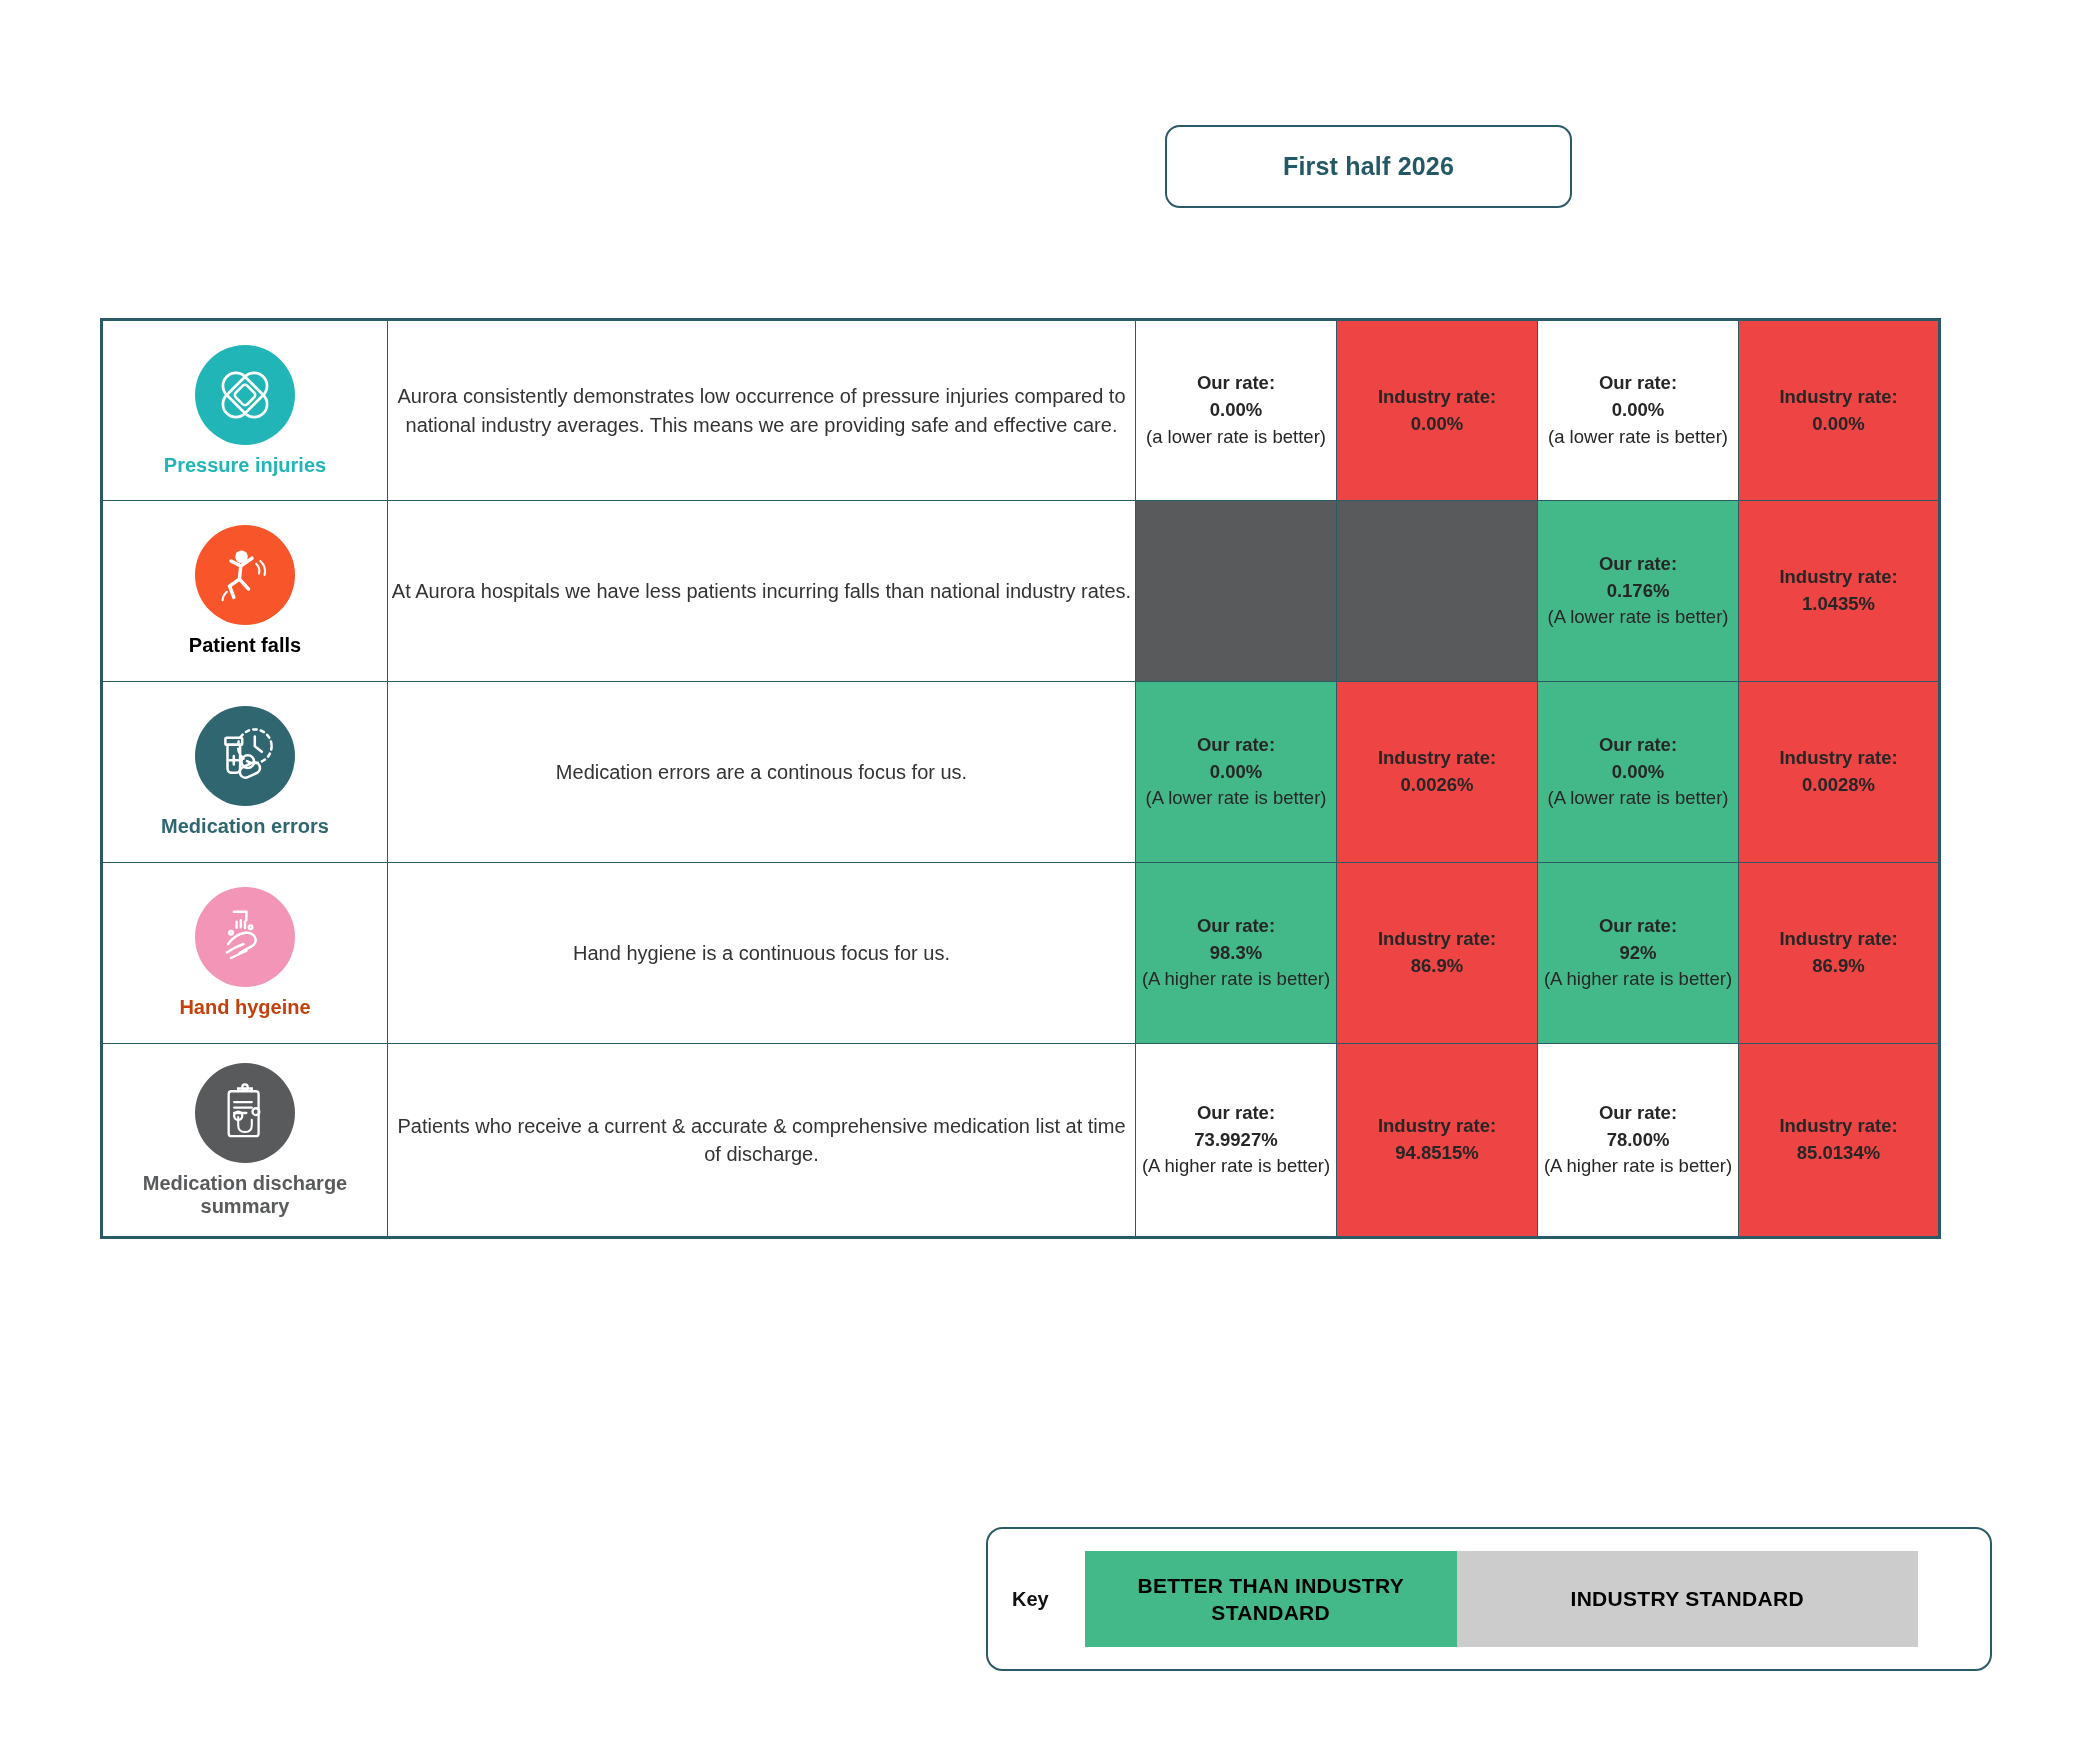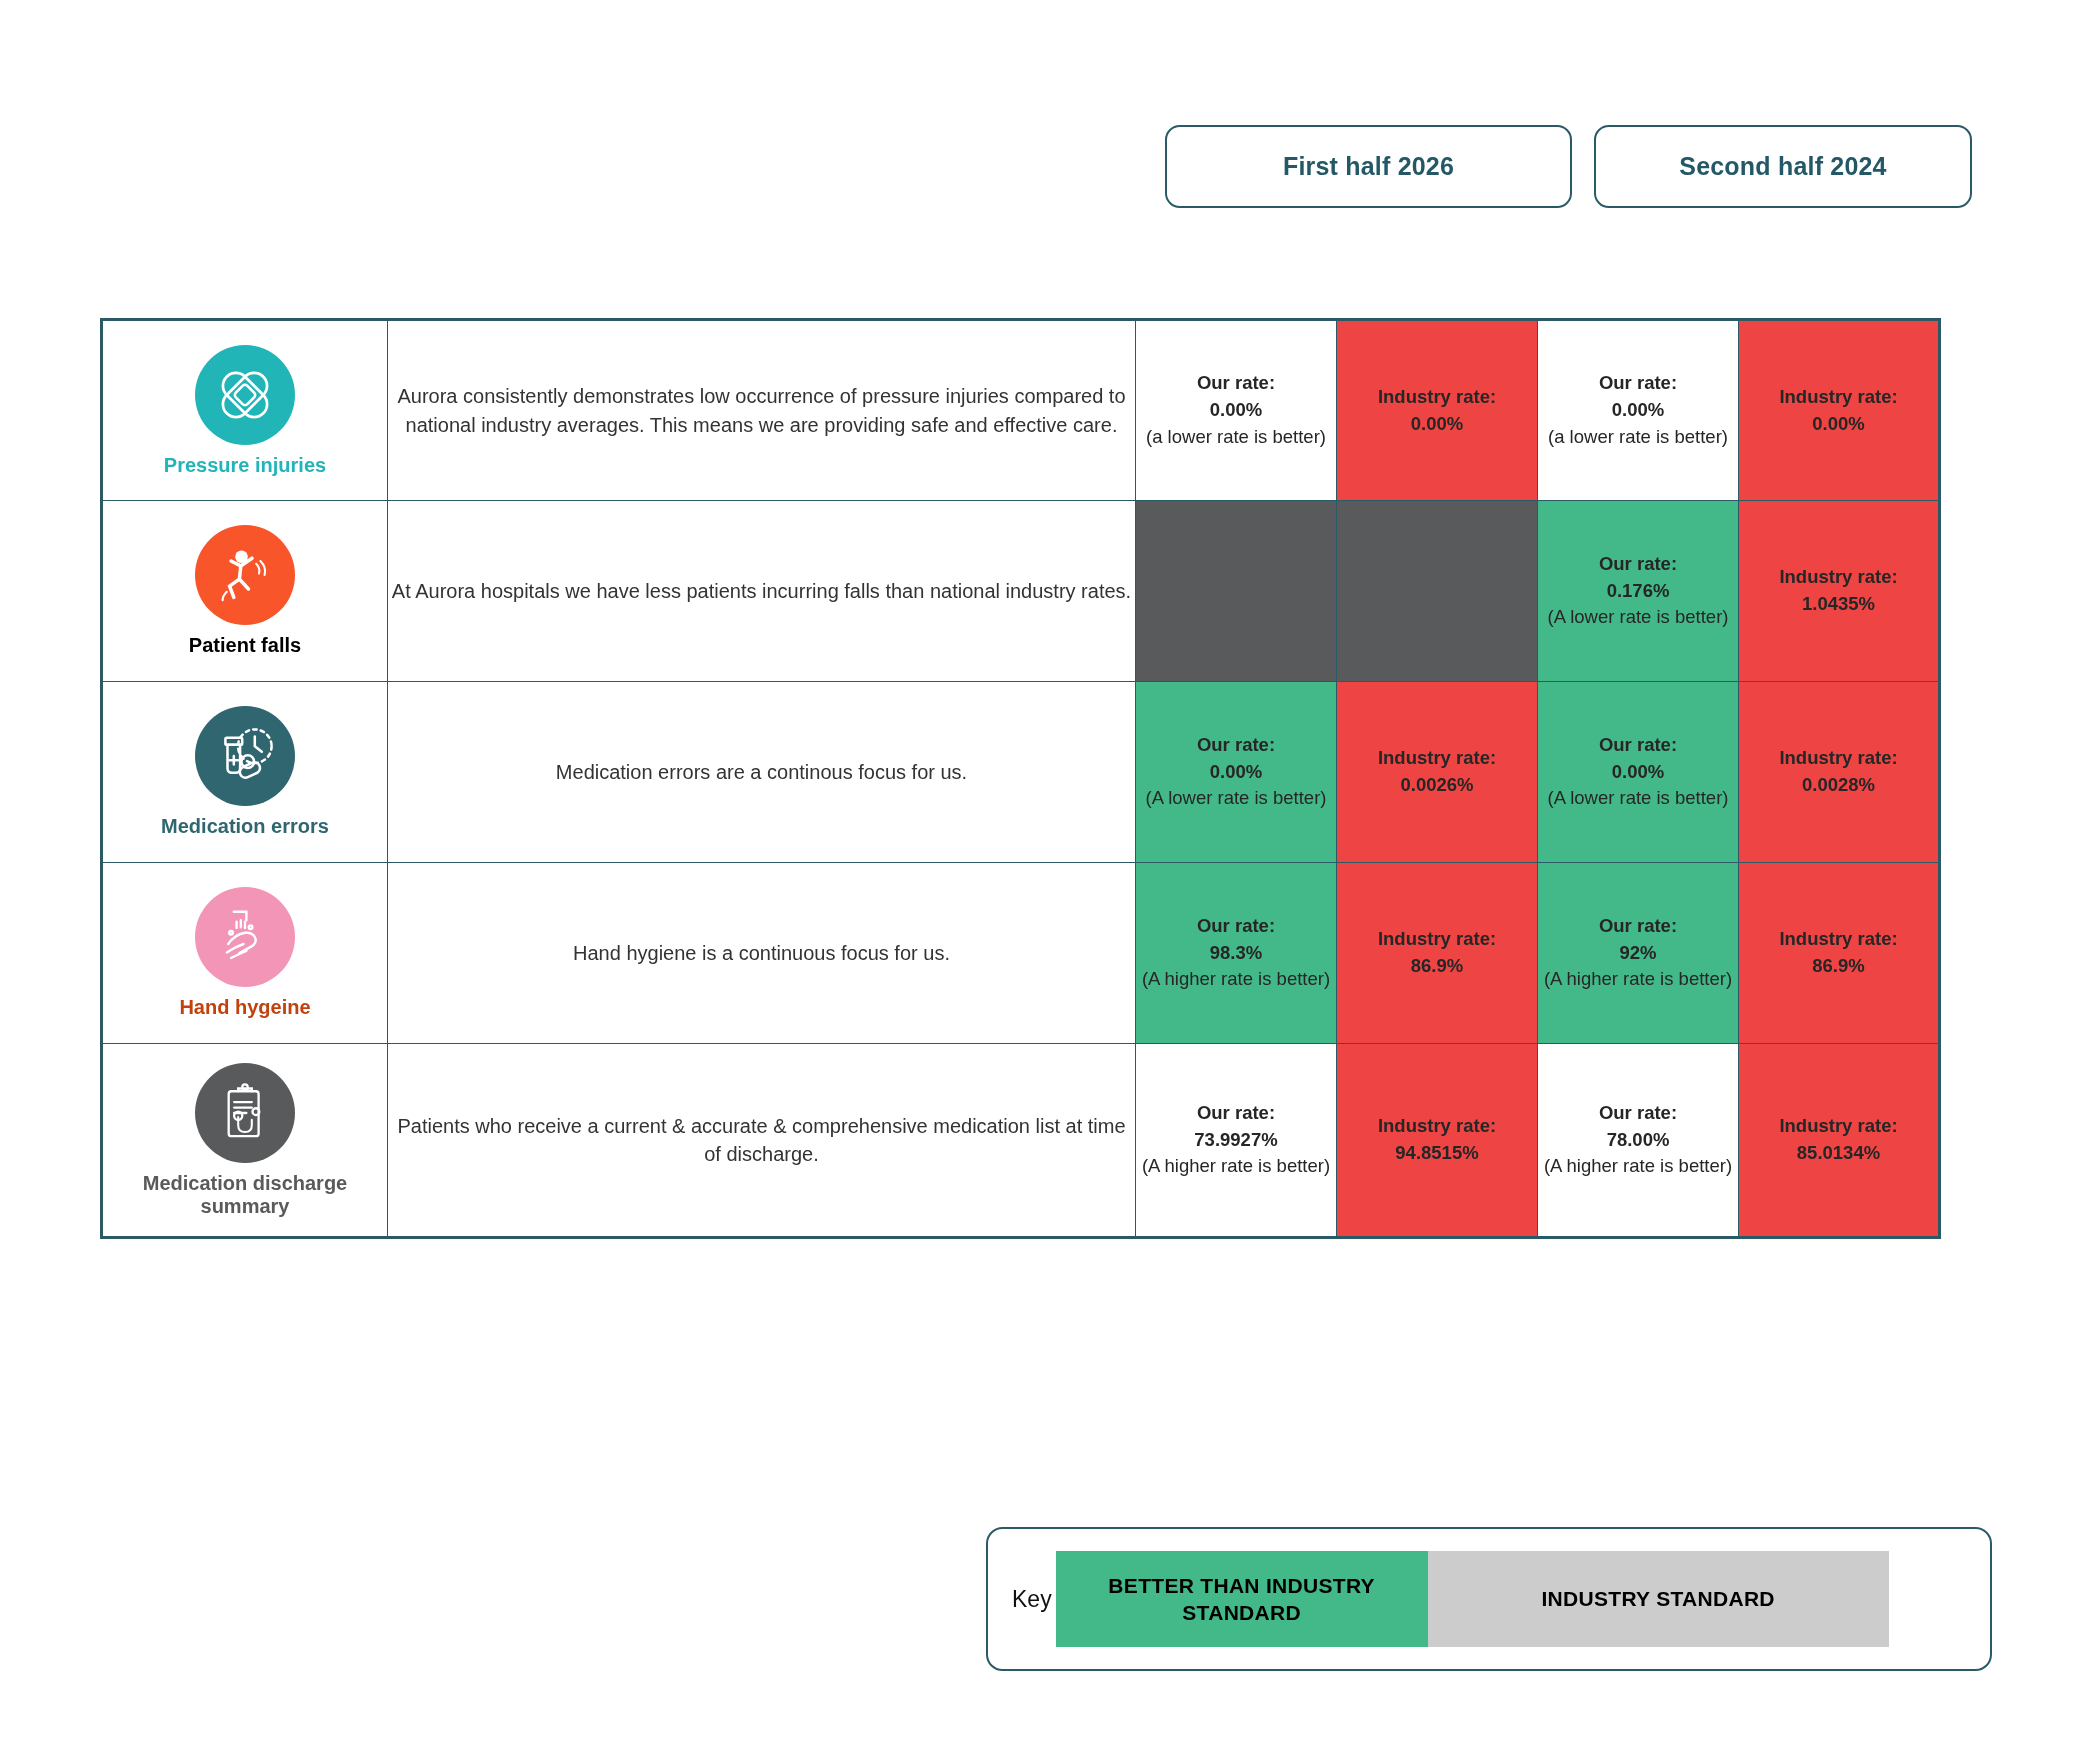--- a/index.html
+++ b/index.html
@@ -127,24 +127,24 @@
     height: 144px;
     border: 2.8px solid #2A5A66;
     border-radius: 16.6px;
     background: #ffffff;
     display: flex;
     align-items: center;
     padding: 0 24px;
     box-sizing: border-box;
   }
   .key-label {
-    font-size: 23px;
-    font-weight: normal;
+    font-size: 20px;
+    font-weight: bold;
     color: #111111;
-    margin-right: 4px;
+    margin-right: 36px;
     white-space: nowrap;
   }
   .key-swatch {
     height: 96px;
     display: flex;
     align-items: center;
     justify-content: center;
     text-align: center;
     font-size: 21px;
     font-weight: bold;
@@ -155,21 +155,20 @@
     box-sizing: border-box;
   }
   .key-swatch.better   { background: #43B98A; width: 372px; }
   .key-swatch.standard { background: #CCCCCC; width: 461px; }
 </style>
 </head>
 <body>
 
 <div class="period-tabs">
   <div class="period-tab">First half 2026</div>
-  <div class="period-tab second">Second half 2024</div>
 </div>
 
 <table class="metrics-table">
   <colgroup>
     <col class="col-icon">
       <col class="col-desc">
     <col class="col-rate">
       <col class="col-rate">
       <col class="col-rate">
       <col class="col-rate">

